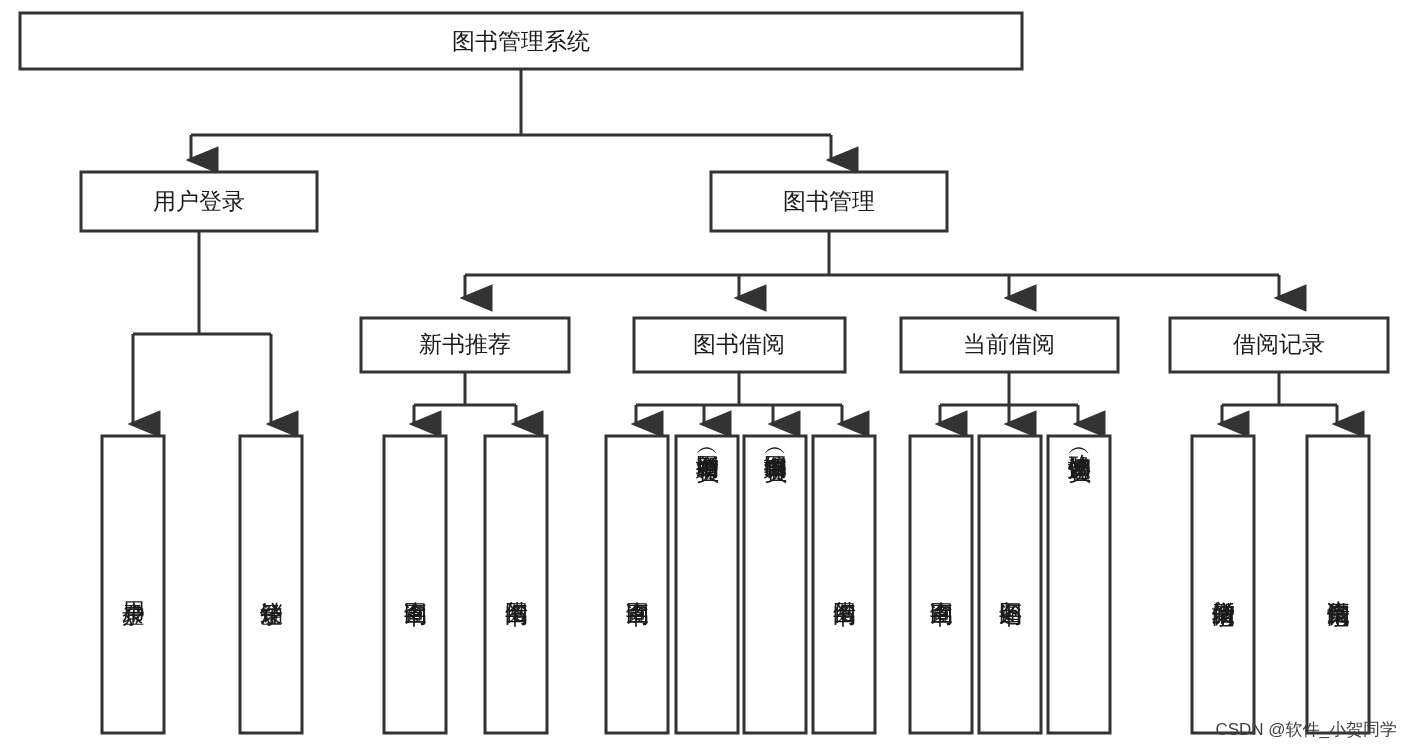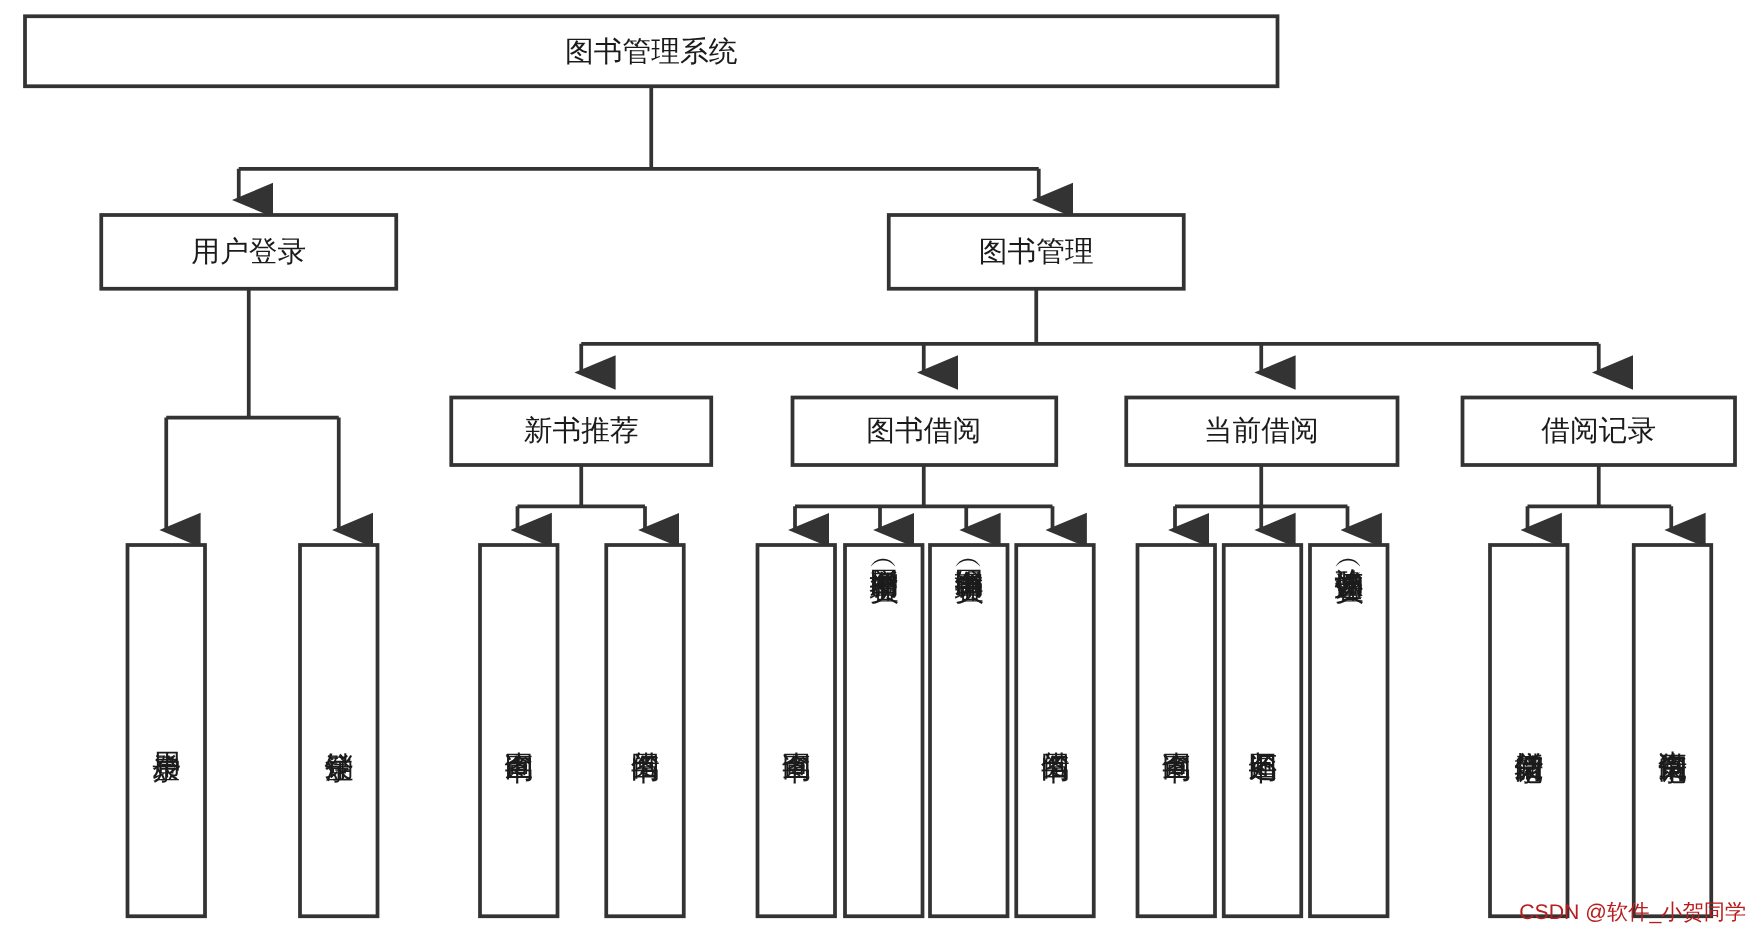--- a/index.html
+++ b/index.html
@@ -26,21 +26,21 @@
   .vert-text{
     writing-mode:vertical-rl;
     text-orientation:upright;
     font-family:"Liberation Sans","DejaVu Sans",sans-serif;
     font-size:23px;line-height:1.12;color:#1b1b1b;
     letter-spacing:1px;white-space:nowrap;
   }
   .watermark{
     position:absolute;right:8px;bottom:6px;
     font-family:"Liberation Sans","DejaVu Sans",sans-serif;
-    font-size:17px;color:#b91c1c;white-space:nowrap;
+    font-size:17px;color:#404040;white-space:nowrap;
   }
 </style>
 </head>
 <body>
 
 <div id="chart-root">
 
   <svg width="1405" height="747" viewBox="0 0 1405 747">
     <defs>
       <marker id="arrow" viewBox="0 0 12 12" refX="6" refY="10" markerWidth="11" markerHeight="11" orient="auto-start-reverse">

